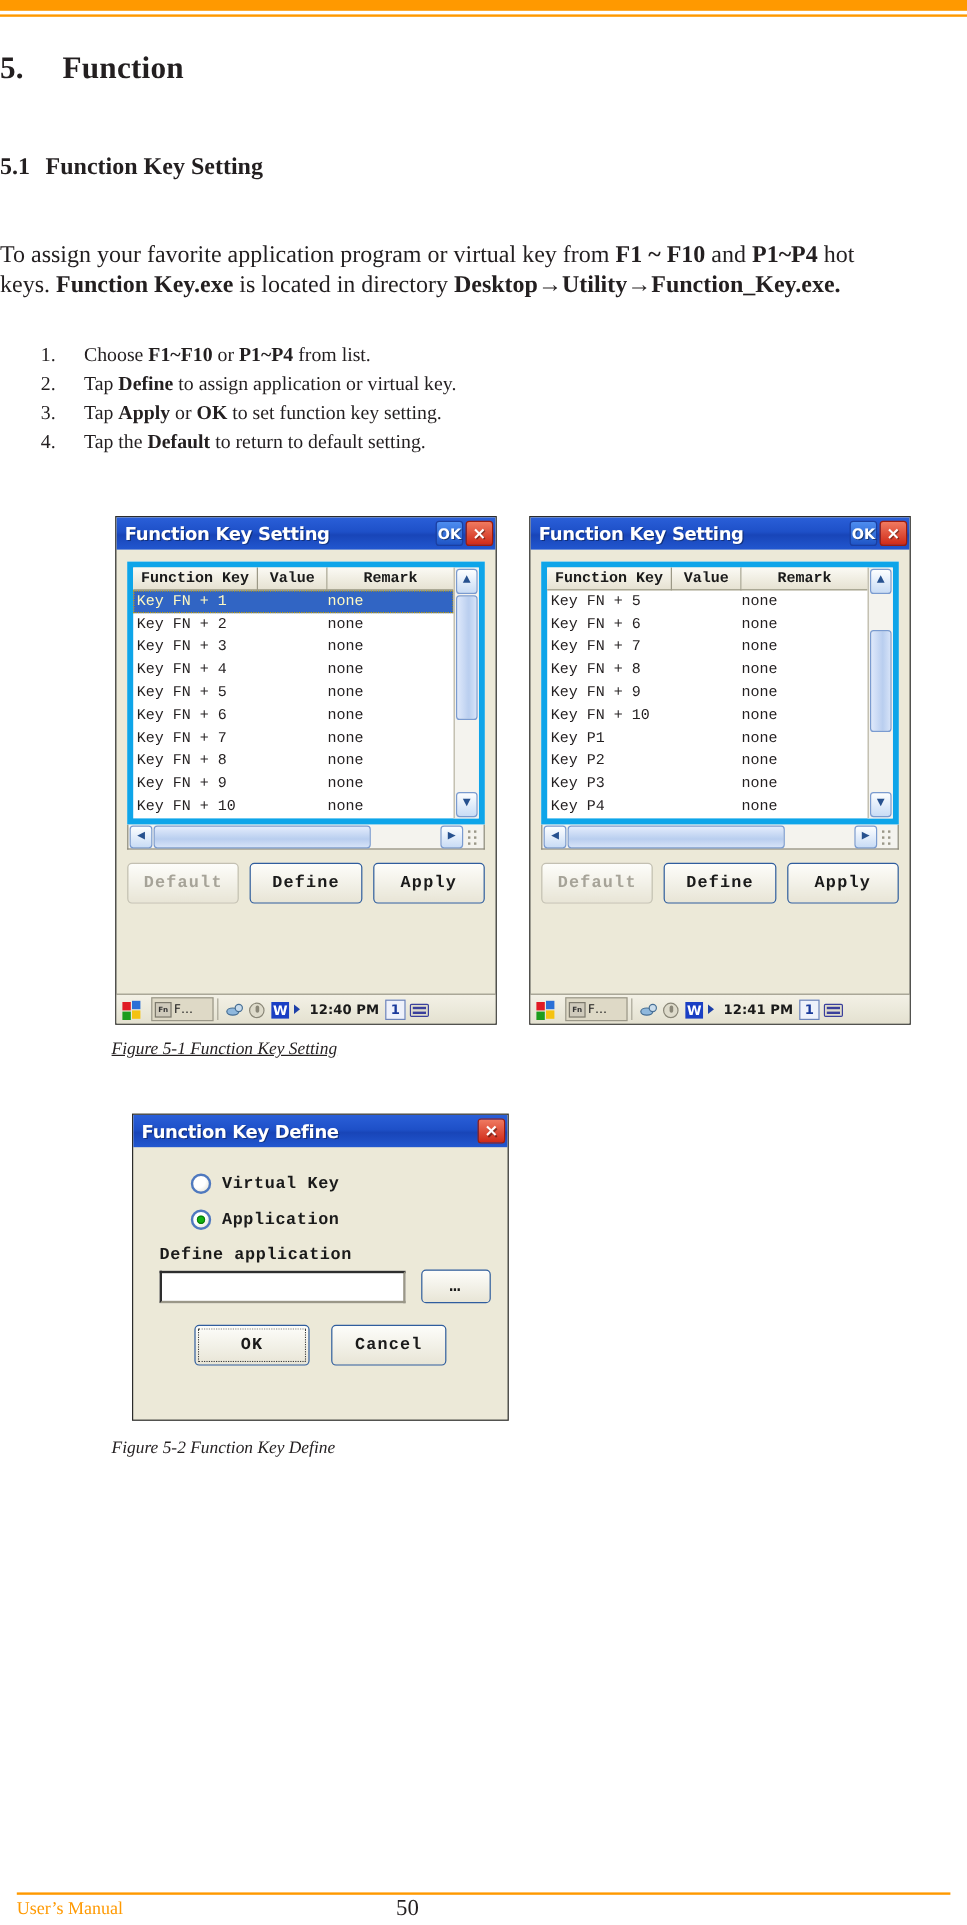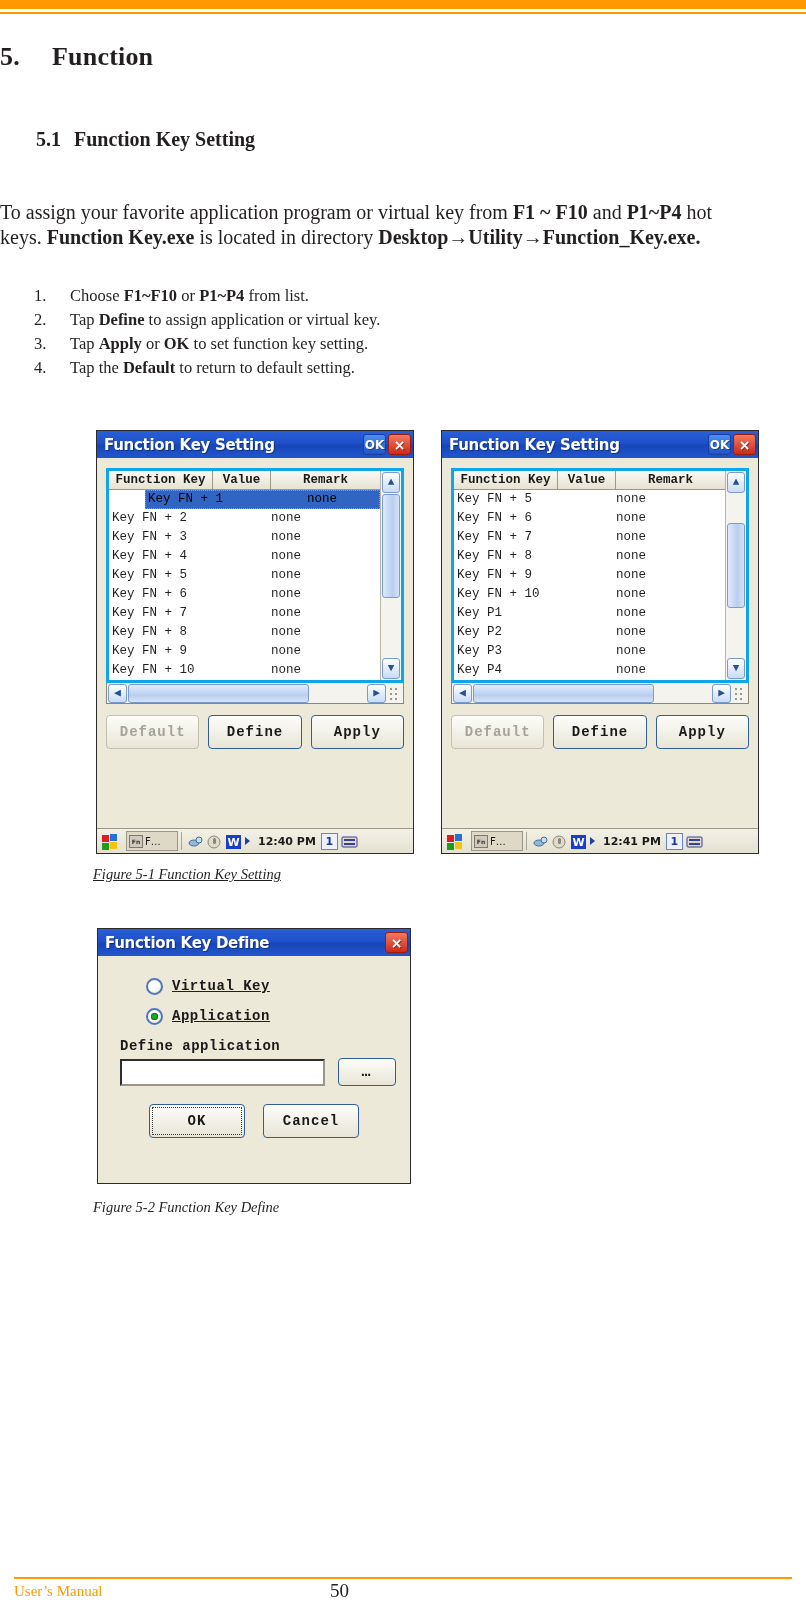--- a/index.html
+++ b/index.html
@@ -19,21 +19,21 @@
   
   .h1 {
     position:absolute; left:0; top:42px; width:600px;
     font-size:26px; font-weight:bold; letter-spacing:.2px;
   }
   .h1 .num { display:inline-block; width:52px; }
   .h2 {
     position:absolute; left:0; top:128px; width:700px;
     font-size:20px; font-weight:bold;
   }
-  .h2 .num { display:inline-block; width:38px;margin-left:36px; }
+  .h2 .num { display:inline-block; width:38px; }
 
   
   .para {
     position:absolute; left:0; top:200px; width:740px;
     font-size:20px; line-height:25px;
   }
   .para b { font-weight:bold; }
 
   ol.steps {
     position:absolute; left:34px; top:284px; width:640px;
@@ -78,21 +78,21 @@
     text-shadow:1px 1px 0 rgba(0,0,0,.4);
   }
   .ce-btn-ok { background:linear-gradient(180deg,#4d8df0,#1f55c6); }
   .ce-btn-x  { background:linear-gradient(180deg,#f07a60,#cf2a18); border-color:#9c1c0c; font-size:14px; line-height:1; }
 
   .ce-body { padding:10px 9px 0 9px; }
 
   
   .lv {
     background:#ffffff;
-    border:3px solid #0ea5e9;
+    border:5px solid #0ea5e9;
     position:relative;
     display:flex;
   }
   .lv-main { flex:1 1 auto; min-width:0; }
   .lv-head { display:flex; background:#ece9d8; }
   .lv-head div {
     font-size:12.5px; font-weight:bold; color:#1a1a1a;
     padding:2px 0 2px 0; text-align:center;
     border-right:1px solid #9b9886; border-bottom:1px solid #9b9886;
     background:linear-gradient(180deg,#fbfaf4,#e6e2d2);
@@ -101,21 +101,21 @@
   .lv-head .c1 { width:104px; }
   .lv-head .c2 { width:58px; }
   .lv-head .c3 { flex:1 1 auto; border-right:none; }
 
   .lv-rows { }
   .lv-row { display:flex; font-size:12.5px; line-height:19px; height:19px; white-space:nowrap; }
   .lv-row div { overflow:hidden; }
   .lv-row .c1 { width:104px; padding-left:3px; }
   .lv-row .c2 { width:58px; }
   .lv-row .c3 { flex:1 1 auto; }
-  .lv-row.sel { background:#3165c4; color:#000000; outline:1px dotted #c8a200; outline-offset:-1px;margin-left:36px; }
+  .lv-row.sel { background:#3165c4; color:#fef9c3; outline:1px dotted #c8a200; outline-offset:-1px; }
 
   
   .vsb { width:21px; background:#f4f3ee; border-left:1px solid #b8b5a4; display:flex; flex-direction:column; }
   .sb-arrow {
     height:21px; flex:0 0 21px;
     background:linear-gradient(180deg,#fdfeff,#c9dcf5);
     border:1px solid #7a9bd0; border-radius:3px; margin:1px;
     display:flex; align-items:center; justify-content:center;
   }
   .sb-arrow span { color:#27518f; font-size:11px; font-weight:bold; line-height:1; }
@@ -183,21 +183,21 @@
   .tb-ico { width:15px; height:14px; position:relative; }
   .tb-time { font-size:11px; font-weight:bold; color:#1a1a1a; white-space:nowrap; padding:0 2px; }
   .tb-arrow { width:0;height:0;border-left:5px solid #1d3fa8;border-top:4px solid transparent;border-bottom:4px solid transparent; }
   .tb-num {
     width:17px;height:17px;flex:0 0 17px; border:1px solid #6c83b8; background:#eef1fb;
     color:#1a3a9c; font-size:11px; font-weight:bold; display:flex; align-items:center; justify-content:center;
   }
   .tb-kbd { width:18px;height:15px; flex:0 0 18px; position:relative; }
 
   
-  .radio-row { display:flex; align-items:flex-start; gap:9px; margin:0 0 13px 34px;text-decoration:underline; }
+  .radio-row { display:flex; align-items:flex-end; gap:9px; margin:0 0 13px 34px; }
   .radio {
     width:17px;height:17px;border-radius:50%;
     background:radial-gradient(circle at 35% 32%, #ffffff 45%, #dedbcb 100%);
     border:2px solid #4f79bf; position:relative; flex:0 0 17px;
   }
   .radio.on::after {
     content:""; position:absolute; left:3px; top:3px; width:7px; height:7px;
     border-radius:50%; background:#12b312; box-shadow:0 0 0 1px #0a7a0a inset;
   }
   .radio-row .lbl { font-size:14px; font-weight:bold; color:#1a1a1a; letter-spacing:.5px; }
@@ -553,21 +553,21 @@
           <rect x="1" y="3" width="15" height="10" rx="1" fill="#dedbcb" stroke="#3a3f9c"></rect>
           <rect x="3" y="5" width="11" height="2" fill="#3a3f9c"></rect>
           <rect x="3" y="9" width="11" height="2" fill="#3a3f9c"></rect>
         </svg>
     </div>
   </div>
 </div>
 
 <div class="caption" style="left:93px; top:866px;text-decoration:underline;">Figure 5-1 Function Key Setting</div>
 
-<div class="ce-win" id="win-define" style="left:97px; top:928px; width:314px; height:256px;">
+<div class="ce-win" id="win-define" style="left:110px; top:928px; width:314px; height:256px;">
 
   <div class="ce-title">
     <div class="t">Function Key Define</div>
     <div class="ce-btn-x">×</div>
   </div>
 
   <div class="ce-body" style="padding:22px 14px 0 14px;">
     <div class="radio-row">
       <div class="radio"></div>
       <div class="lbl">Virtual Key</div>

